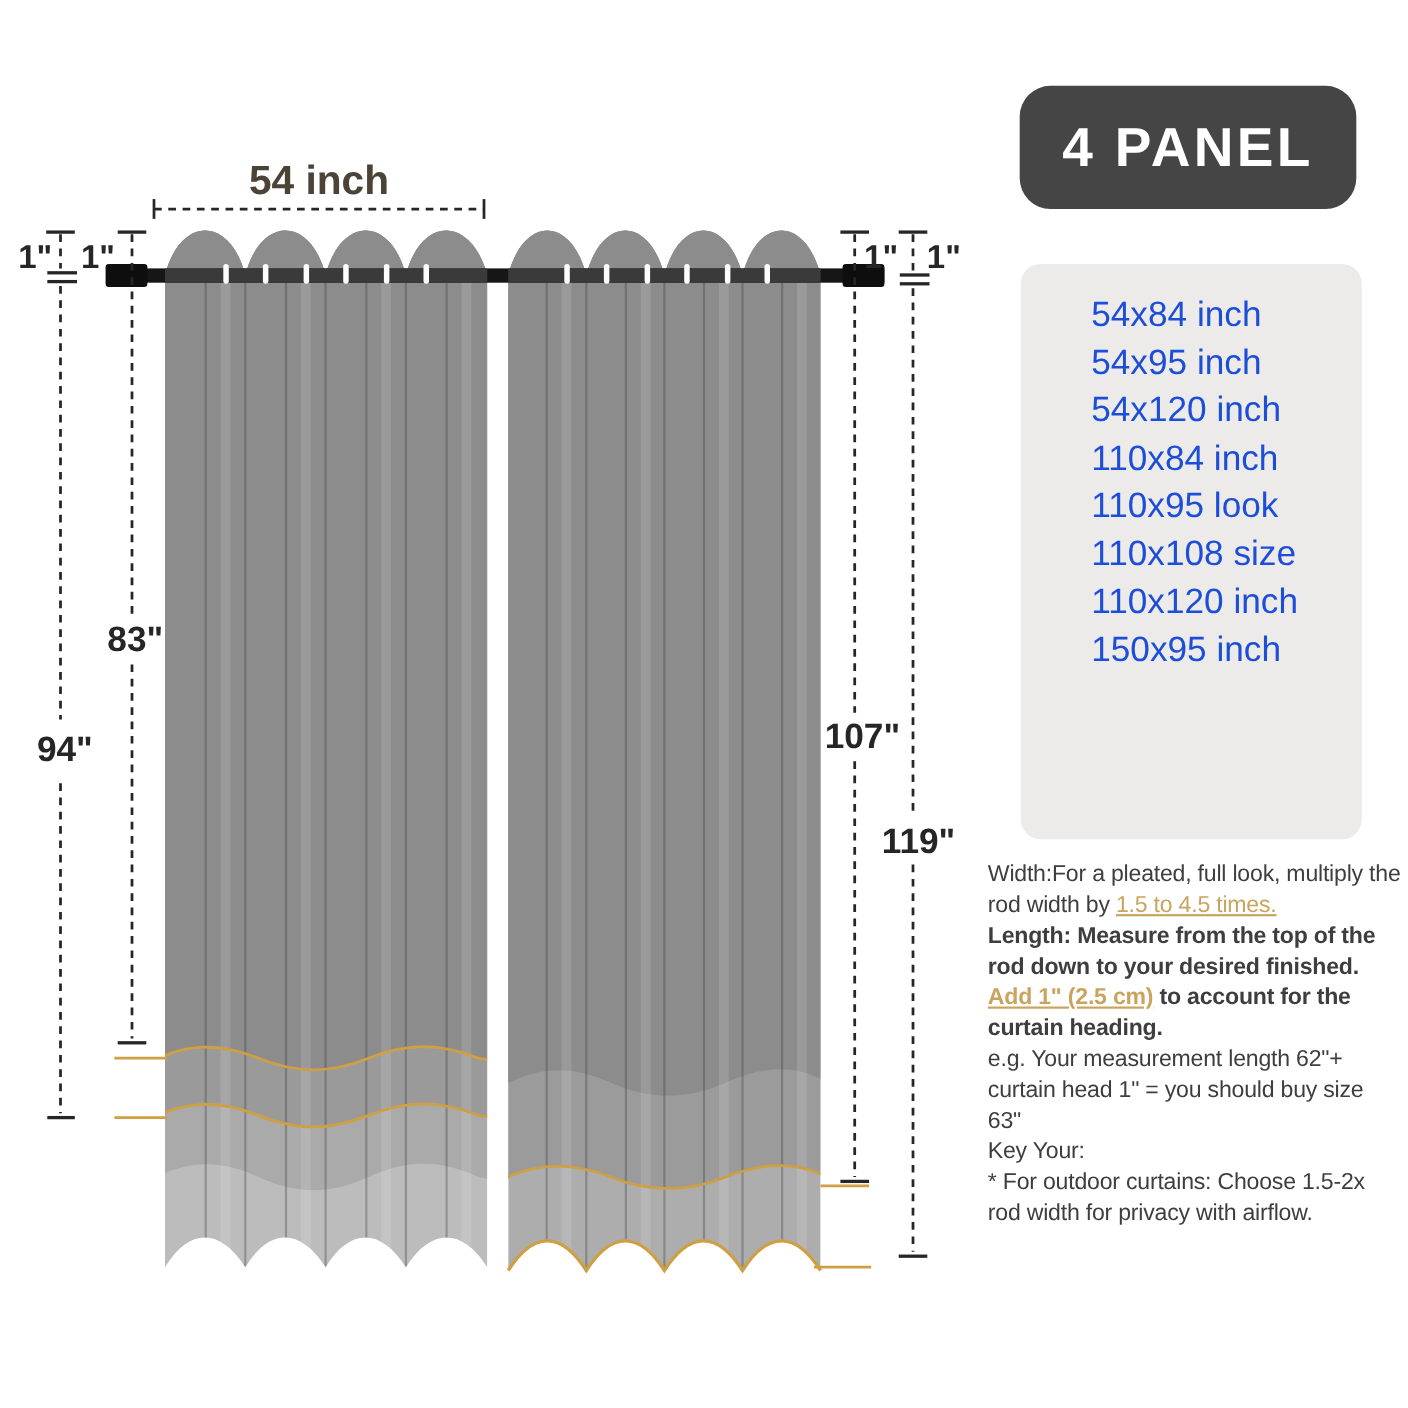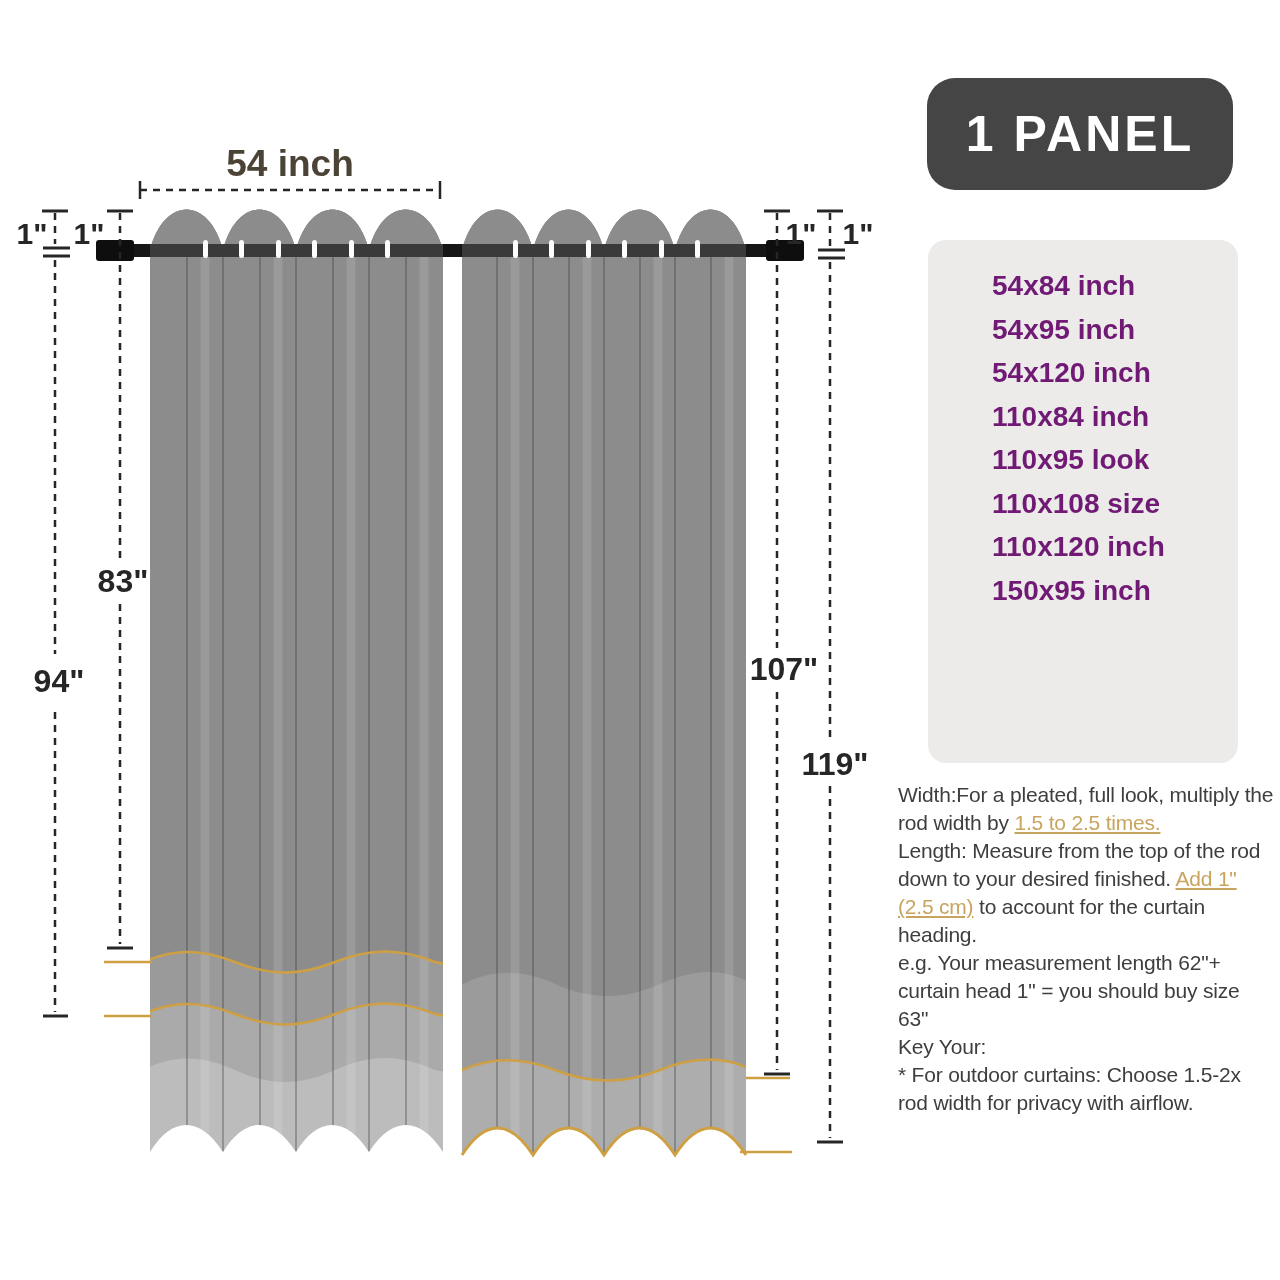--- a/index.html
+++ b/index.html
@@ -13,29 +13,29 @@
     background:#454545;border-radius:28px;
     display:flex;align-items:center;justify-content:center;
     color:#ffffff;font-size:50px;font-weight:bold;letter-spacing:3px;
   }
   .sizes-panel{
     position:absolute;left:928px;top:240px;width:310px;height:523px;
     background:#ecebe9;border-radius:18px;box-sizing:border-box;
     padding:24px 0 0 64px;
   }
   .size-item{
-    font-size:28px;line-height:43.5px;color:#701a75;white-space:nowrap;font-weight:bold;
+    font-size:32px;line-height:43.5px;color:#1d4ed8;white-space:nowrap;
   }
   .notes{
     position:absolute;left:898px;top:781px;width:376px;
     font-size:21px;line-height:28px;color:#3e3e3e;letter-spacing:-0.2px;
   }
   .notes p{margin:0;}
   .p-width{margin-bottom:29px;}
-  .p-length{margin-bottom:21px;}
+  .p-length{margin-bottom:21px;font-weight:bold;}
   .tan-link{color:#c9a45f;text-decoration:underline;text-decoration-color:#c9a45f;}
   .block{display:block;}
 </style>
 </head>
 <body>
 
 <div class="canvas">
 
   <svg class="diagram-svg" width="890" height="1280" viewBox="0 0 890 1280">
     <defs>
@@ -192,36 +192,36 @@
       <text x="801" y="244" font-size="30" text-anchor="middle">1"</text>
       <text x="858" y="244" font-size="30" text-anchor="middle">1"</text>
       <text x="123" y="592" font-size="32" text-anchor="middle">83"</text>
       <text x="59" y="692" font-size="32" text-anchor="middle">94"</text>
       <text x="784" y="680" font-size="32" text-anchor="middle">107"</text>
       <text x="835" y="775" font-size="32" text-anchor="middle">119"</text>
     </g>
   </svg>
 
   <div class="badge">
-    <span>1 PANEL</span>
+    <span>4 PANEL</span>
   </div>
 
   <div class="sizes-panel">
     <div class="size-item">54x84 inch</div>
     <div class="size-item">54x95 inch</div>
     <div class="size-item">54x120 inch</div>
     <div class="size-item">110x84 inch</div>
     <div class="size-item">110x95 look</div>
     <div class="size-item">110x108 size</div>
     <div class="size-item">110x120 inch</div>
     <div class="size-item">150x95 inch</div>
   </div>
 
   <div class="notes">
-    <p class="p-width"><span>Width:</span><span>For a pleated, full look, multiply the rod width by </span><span class="tan-link">1.5 to 2.5 times.</span></p>
+    <p class="p-width"><span>Width:</span><span>For a pleated, full look, multiply the rod width by </span><span class="tan-link">1.5 to 4.5 times.</span></p>
 
     <p class="p-length"><span>Length:</span><span> Measure from the top of the rod down to your desired finished. </span><span class="tan-link">Add 1" (2.5 cm)</span><span> to account for the curtain heading.</span></p>
 
     <p>
         <span class="block">e.g. Your measurement length 62"+ curtain head 1" = you should buy size 63"</span>
         <span class="block">Key Your:</span>
         <span class="block">* For outdoor curtains: Choose 1.5-2x rod width for privacy with airflow.</span>
       </p>
   </div>
 

